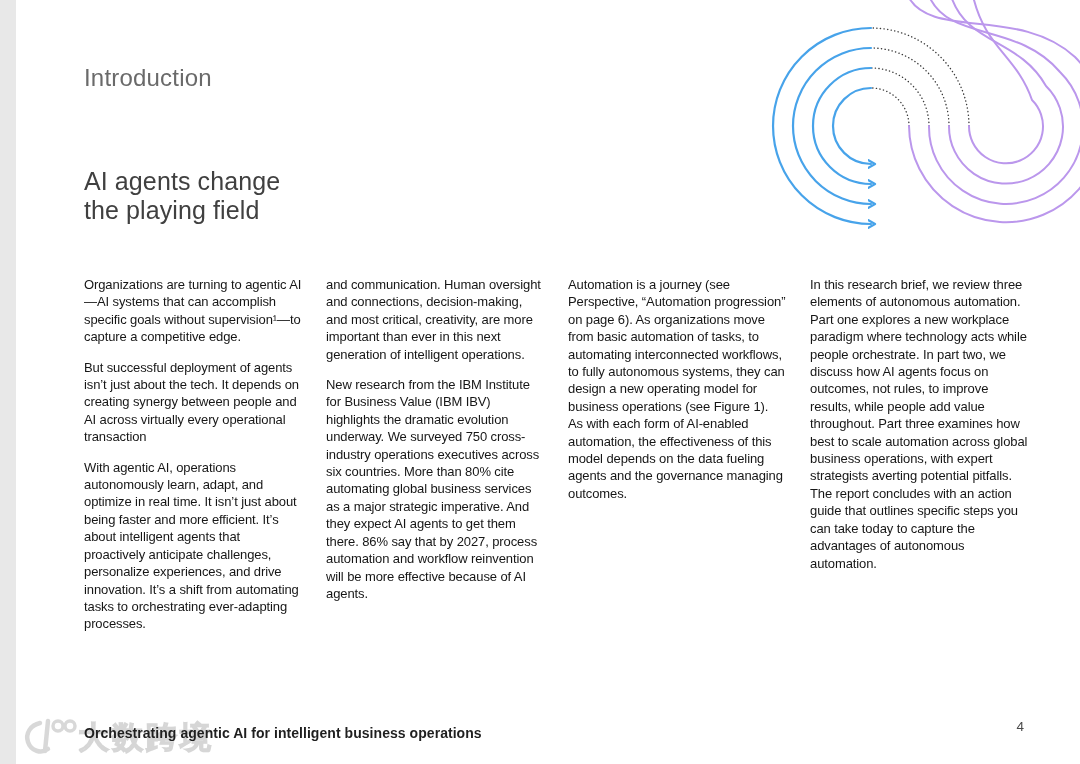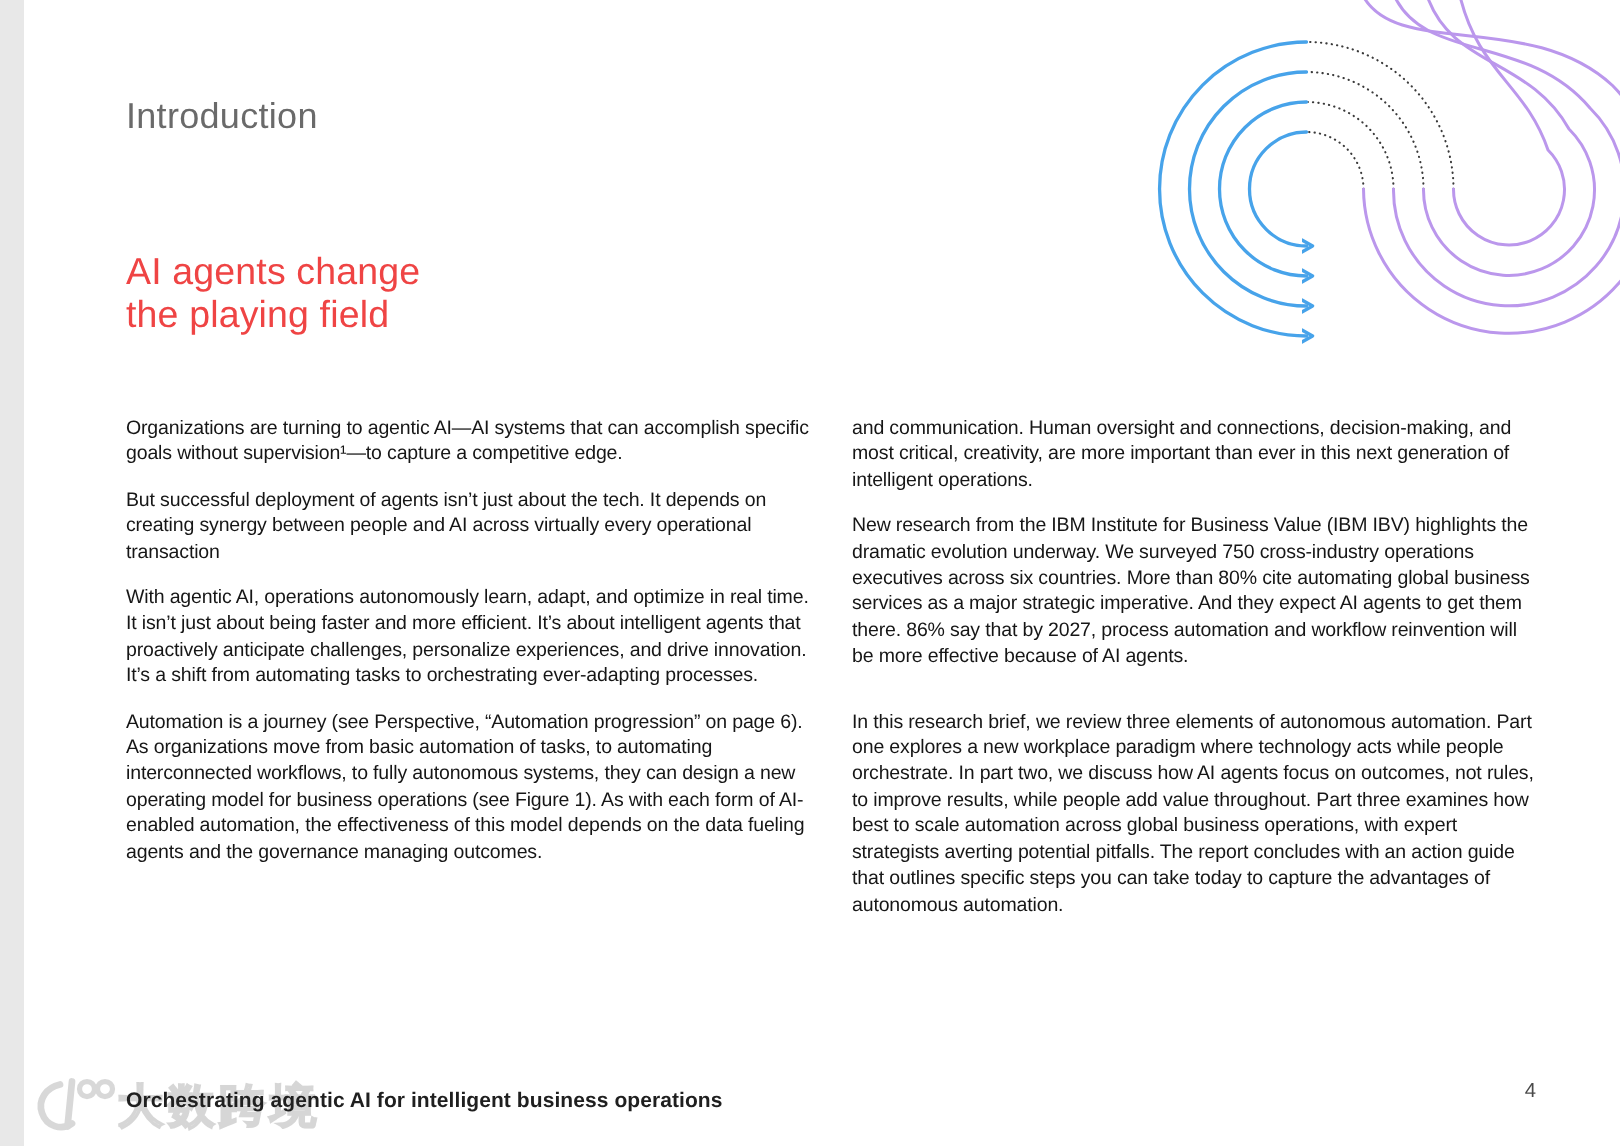--- a/index.html
+++ b/index.html
@@ -30,31 +30,31 @@
     color: #6a6a6a;
     letter-spacing: 0.2px;
   }
   .page-title {
     position: absolute;
     left: 68px;
     top: 167px;
     font-size: 25px;
     font-weight: 400;
     line-height: 29px;
-    color: #ef4444;
+    color: #404040;
     white-space: pre-line;
     letter-spacing: 0.1px;
   }
   .columns {
     position: absolute;
     left: 68px;
     top: 276px;
     width: 944px;
     display: grid;
-    grid-template-columns: repeat(2, 1fr);
+    grid-template-columns: repeat(4, 1fr);
     column-gap: 24px;
   }
   .col p {
     font-size: 13px;
     line-height: 17.4px;
     margin-bottom: 13px;
     letter-spacing: -0.1px;
   }
   .footer-title {
     position: absolute;

